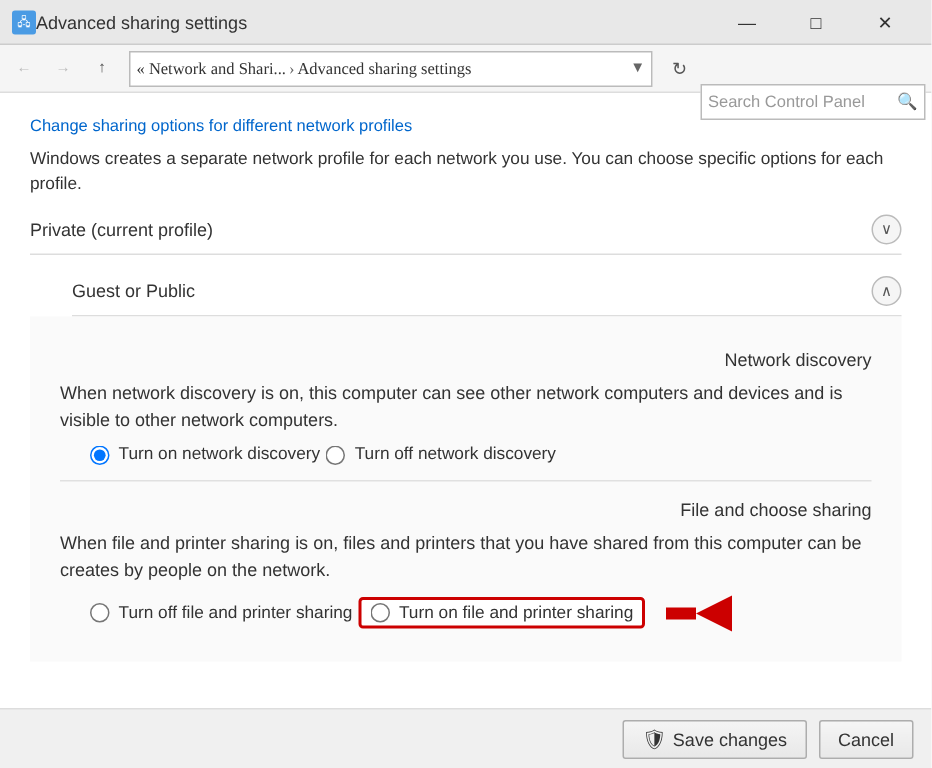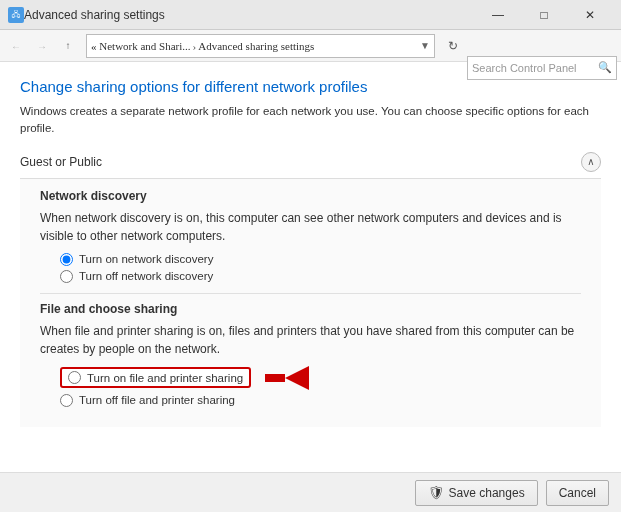--- a/index.html
+++ b/index.html
@@ -95,21 +95,21 @@
     
     .panel {
       flex: 1;
       padding: 16px 20px;
       overflow-y: auto;
       overflow-x: hidden;
     }
 
     .page-title {
       color: #0066cc;
-      font-size: 15px;
+      font-size: 11px;
       font-weight: normal;
       margin-bottom: 8px;
     }
     .page-desc {
       font-size: 11.5px;
       color: #333;
       line-height: 1.5;
       margin-bottom: 4px;
     }
 
@@ -137,31 +137,32 @@
     }
 
     
     .section-content {
       padding: 10px 20px 10px 20px;
       background: #fafafa;
     }
     .sub-section-title {
       font-size: 12px;
       color: #333;
-      font-weight: 700;
+      font-weight: 400;
       margin-bottom: 6px;
-      margin-top: 0;
+      margin-top: 12px;
+      text-align: right;
     }
     .sub-section-desc {
       font-size: 12px;
       color: #333;
       line-height: 1.5;
       margin-bottom: 8px;
     }
-    .radio-group { display: flex; flex-direction: column; gap: 4px; margin-left: 20px; margin-bottom: 10px; }
+    .radio-group { display: flex; flex-direction: row; gap: 4px; margin-left: 20px; margin-bottom: 10px; }
     .radio-item { display: flex; align-items: center; gap: 6px; font-size: 11.5px; color: #333; }
     .radio-item input[type="radio"] { margin: 0; }
 
     
     .highlighted-radio {
       border: 2px solid #cc0000;
       border-radius: 3px;
       padding: 2px 6px;
       background: white;
       display: inline-flex;
@@ -256,22 +257,26 @@
     <span class="search-icon">🔍</span>
   </div>
 </div>
 
 <div class="content-area">
   <div class="panel">
 
     <div class="page-title">Change sharing options for different network profiles</div>
     <div class="page-desc">Windows creates a separate network profile for each network you use. You can choose specific options for each profile.</div>
 
-
-    <div class="section-header" style="margin-top:8px;">
+    <div class="section-header">
+      <span class="section-header-label">Private (current profile)</span>
+      <div class="section-chevron">∨</div>
+    </div>
+
+    <div class="section-header" style="margin-top:8px;margin-left:28px;">
       <span class="section-header-label">Guest or Public</span>
       <div class="section-chevron">∧</div>
     </div>
 
     <div class="section-content">
 
       <div class="sub-section-title">Network discovery</div>
       <div class="sub-section-desc">When network discovery is on, this computer can see other network computers and devices and is visible to other network computers.</div>
       <div class="radio-group">
         <label class="radio-item">
@@ -283,34 +288,34 @@
           <span>Turn off network discovery</span>
         </label>
       </div>
 
       <hr class="divider-line">
 
       <div class="sub-section-title">File and choose sharing</div>
       <div class="sub-section-desc">When file and printer sharing is on, files and printers that you have shared from this computer can be creates by people on the network.</div>
       <div class="radio-group">
 
+        <label class="radio-item">
+          <input type="radio" name="file_printer_sharing" style="">
+          <span>Turn off file and printer sharing</span>
+        </label>
         <label class="radio-item" style="display:flex; align-items:center;">
           <span class="highlighted-radio">
             <input type="radio" name="file_printer_sharing" style="">
             <span>Turn on file and printer sharing</span>
           </span>
 
           <span class="arrow-annotation">
             <span class="arrow-body"></span>
             <span class="red-arrow"></span>
           </span>
-        </label>
-        <label class="radio-item">
-          <input type="radio" name="file_printer_sharing" style="">
-          <span>Turn off file and printer sharing</span>
         </label>
       </div>
     </div>
 
   </div>
 
   <div class="footer">
     <button class="footer-btn">
       <span class="shield-icon">🛡</span>
       <span>Save changes</span>

